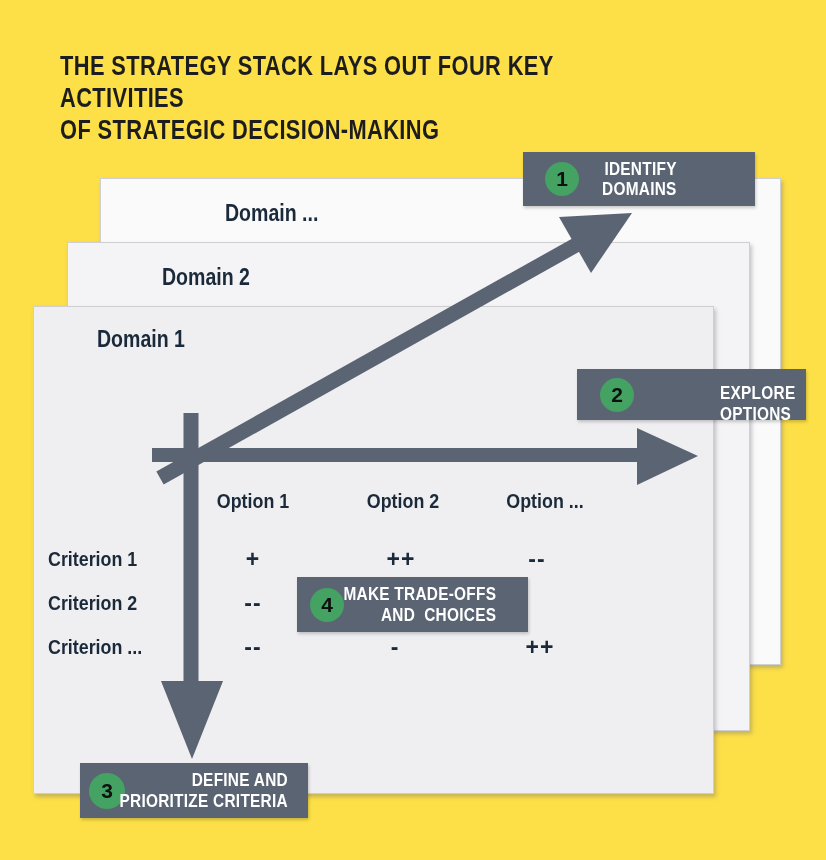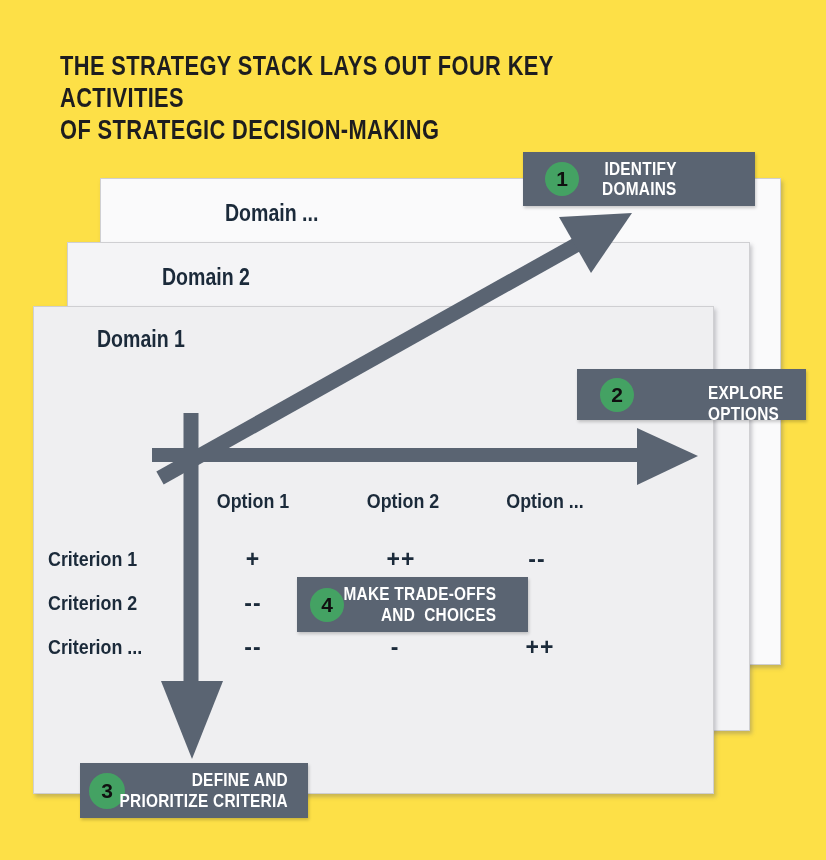--- a/index.html
+++ b/index.html
@@ -49,21 +49,21 @@
     background:var(--badge_green,#44a263);color:#101010;
     font-weight:700;font-size:21px;
     display:flex;align-items:center;justify-content:center;
   }
   .badge .lbl{
     position:absolute;inset:0;display:flex;align-items:center;justify-content:center;
     color:#ffffff;font-weight:700;font-size:17.5px;line-height:1.15;
     text-transform:uppercase;text-align:right;letter-spacing:.3px;
   }
   .badge .lbl>span{white-space:pre-wrap;transform:scaleX(.88);transform-origin:50% 50%;}
-  .badge.left .lbl{justify-content:center;text-align:left;padding-left:118px;margin-top:18px;}
+  .badge.left .lbl{justify-content:flex-end;text-align:left;padding-left:118px;margin-top:18px;}
   .badge.left .lbl>span{transform-origin:0 50%;}
 </style>
 </head>
 <body>
 
 <div class="stage">
 
   <h1 class="title">THE STRATEGY STACK LAYS OUT FOUR KEY ACTIVITIES
 OF STRATEGIC DECISION-MAKING</h1>
 

